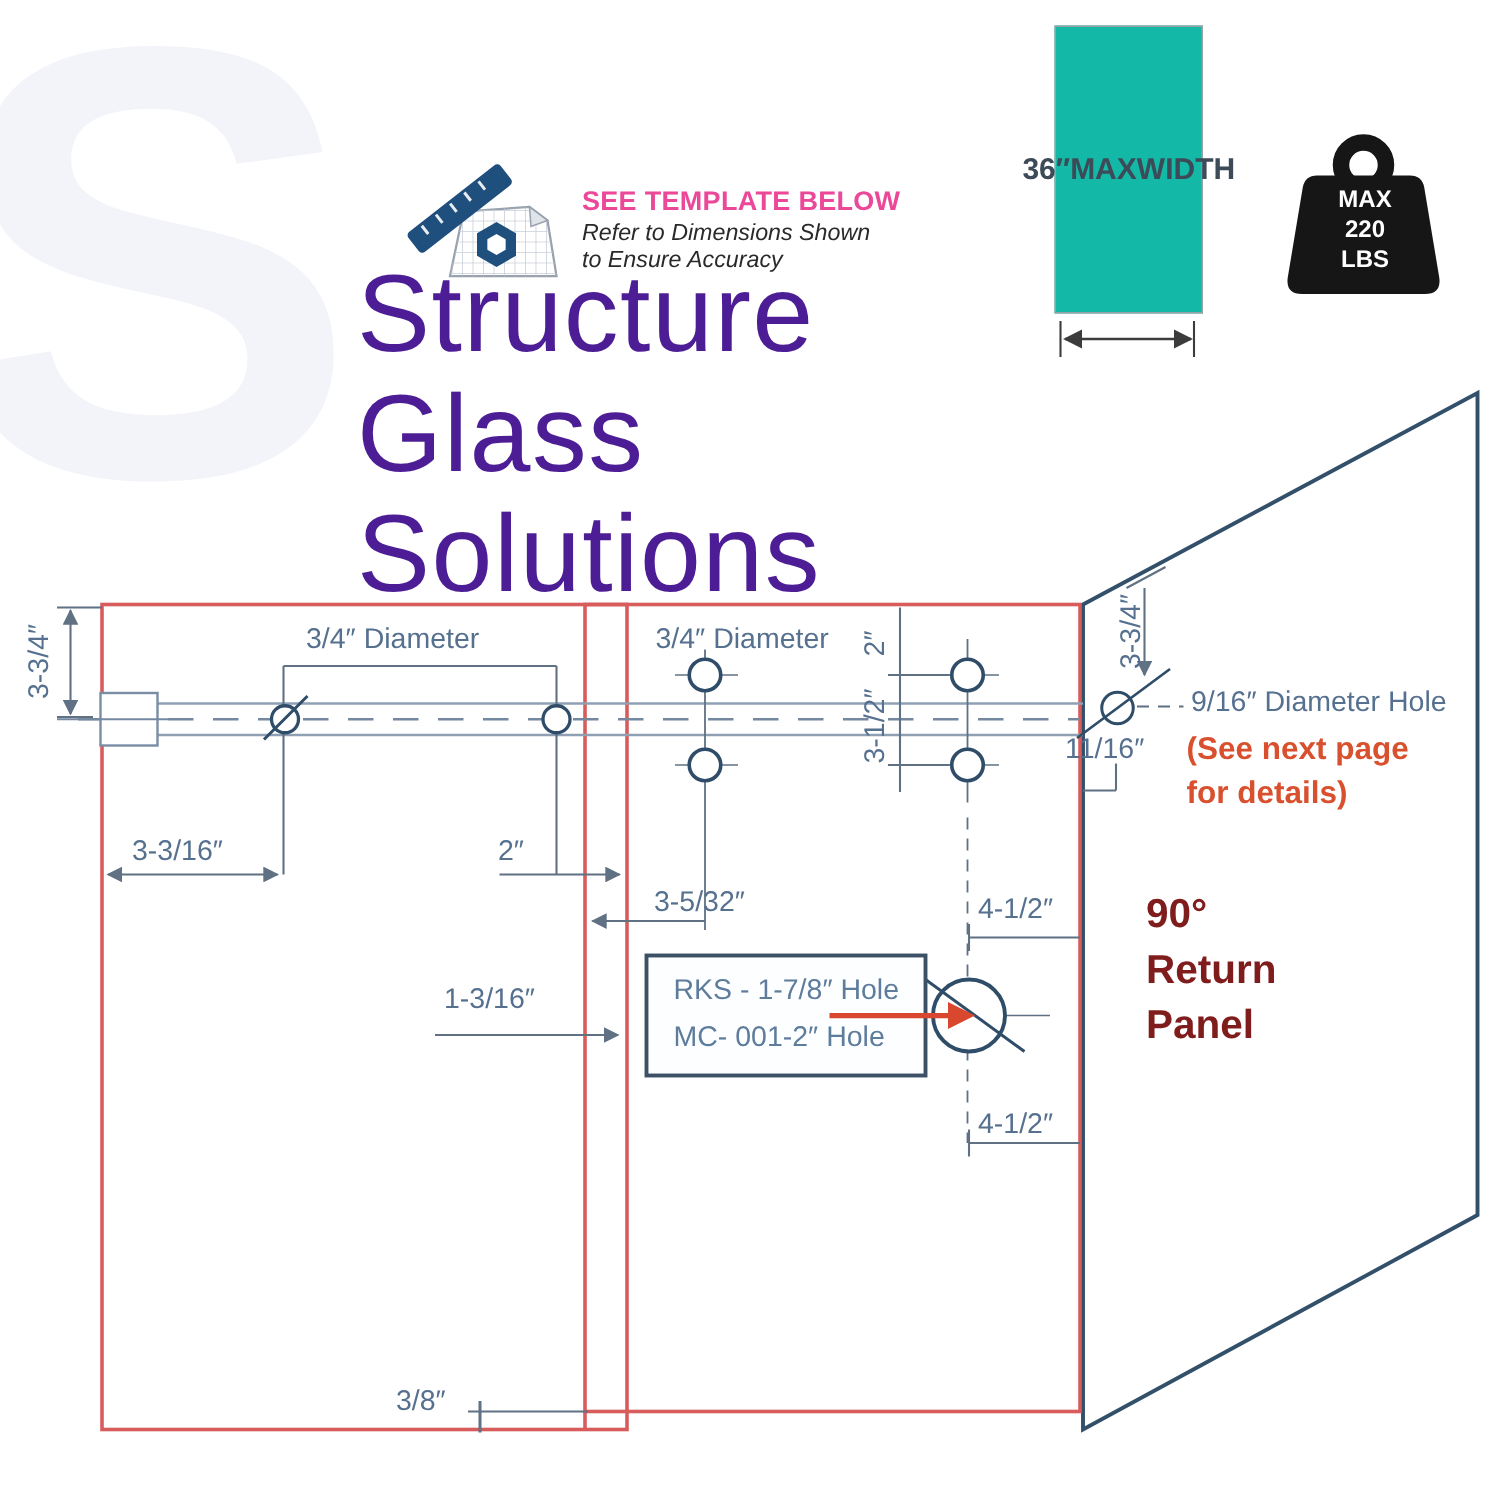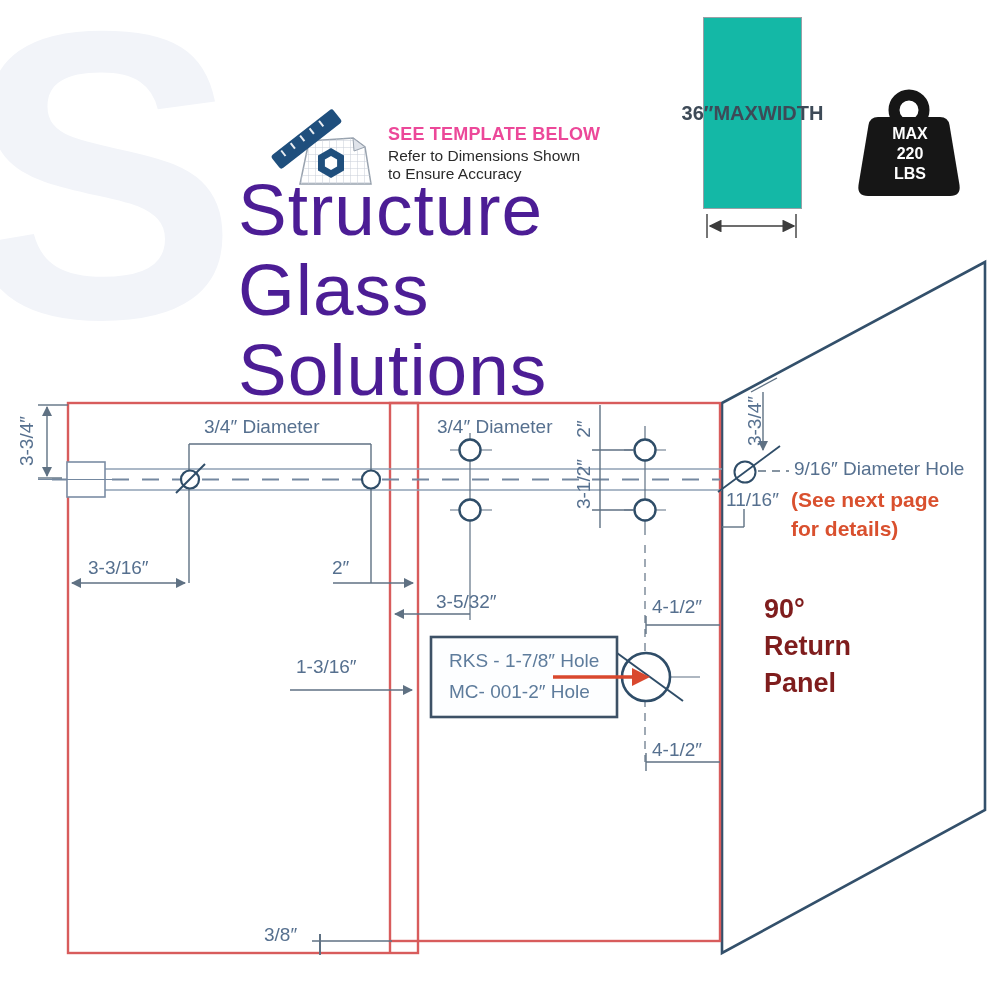--- a/index.html
+++ b/index.html
@@ -10,21 +10,21 @@
   .wm-words{font-size:73px;font-weight:400;color:#4c1d95;line-height:80px;letter-spacing:1px;z-index:0;}
   svg.draw{position:absolute;left:0;top:0;z-index:1;}
   .lbl{position:absolute;z-index:2;white-space:nowrap;}
   .dim{font-size:19px;font-weight:500;color:#56708f;}
   .rot{transform:translate(-50%,-50%) rotate(-90deg);transform-origin:center;}
   .navy{font-size:28px;font-weight:700;color:#1b5080;}
   .ret-lbl{font-size:27px;font-weight:700;color:#7f1d1d;line-height:37px;white-space:pre-line;}
   .redtx{font-size:21px;font-weight:800;color:#d9502e;}
   .callout-tx{font-size:19px;font-weight:500;color:#5e7c9c;}
   .hdr-title{font-size:18px;font-weight:800;color:#ec4899;letter-spacing:.2px;}
-  .hdr-sub{font-size:15.5px;color:#2a2a2a;}
+  .hdr-sub{font-size:15.5px;color:#2a2a2a;font-style:italic;}
   .mw-box{left:703px;top:17px;width:97px;height:190px;background:#14b8a6;border:1px solid #9aa0a6;
           display:flex;flex-direction:row;align-items:center;justify-content:center;
           font-size:20px;font-weight:600;color:#3d4a57;line-height:30px;text-align:center;z-index:2;}
   .wt-tx{left:878px;top:124px;width:64px;text-align:center;color:#fff;font-size:16px;
          font-weight:800;line-height:20px;z-index:3;}
 </style>
 </head>
 <body>
 
 <div id="stage">
@@ -189,21 +189,21 @@
   <div class="lbl dim" style="left:88px;top:557px;">3-3/16″</div>
   <div class="lbl dim" style="left:332px;top:557px;">2″</div>
   <div class="lbl dim" style="left:436px;top:591px;">3-5/32″</div>
   <div class="lbl dim" style="left:296px;top:632px;margin-top:24px;">1-3/16″</div>
   <div class="lbl dim" style="left:264px;top:924px;">3/8″</div>
   <div class="lbl dim" style="left:437px;top:416px;">3/4″ Diameter</div>
   <div class="lbl dim rot" style="left:584px;top:429px;">2″</div>
   <div class="lbl dim rot" style="left:584px;top:484px;">3-1/2″</div>
   <div class="lbl dim rot" style="left:755px;top:421px;">3-3/4″</div>
   <div class="lbl dim" style="left:794px;top:458px;">9/16″ Diameter Hole</div>
-  <div class="lbl dim" style="left:726px;top:489px;">11/16″</div>
+  <div class="lbl dim" style="left:710px;top:489px;">11/16″</div>
   <div class="lbl redtx" style="left:791px;top:488px;">(See next page</div>
   <div class="lbl redtx" style="left:791px;top:517px;">for details)</div>
   <div class="lbl dim" style="left:652px;top:596px;">4-1/2″</div>
   <div class="lbl dim" style="left:652px;top:739px;">4-1/2″</div>
 
   <div class="lbl callout-tx" style="left:449px;top:650px;">RKS - 1-7/8″ Hole</div>
   <div class="lbl callout-tx" style="left:449px;top:681px;">MC- 001-2″ Hole</div>
 
   <div class="lbl ret-lbl" style="left:764px;top:591px;">90°
 Return

